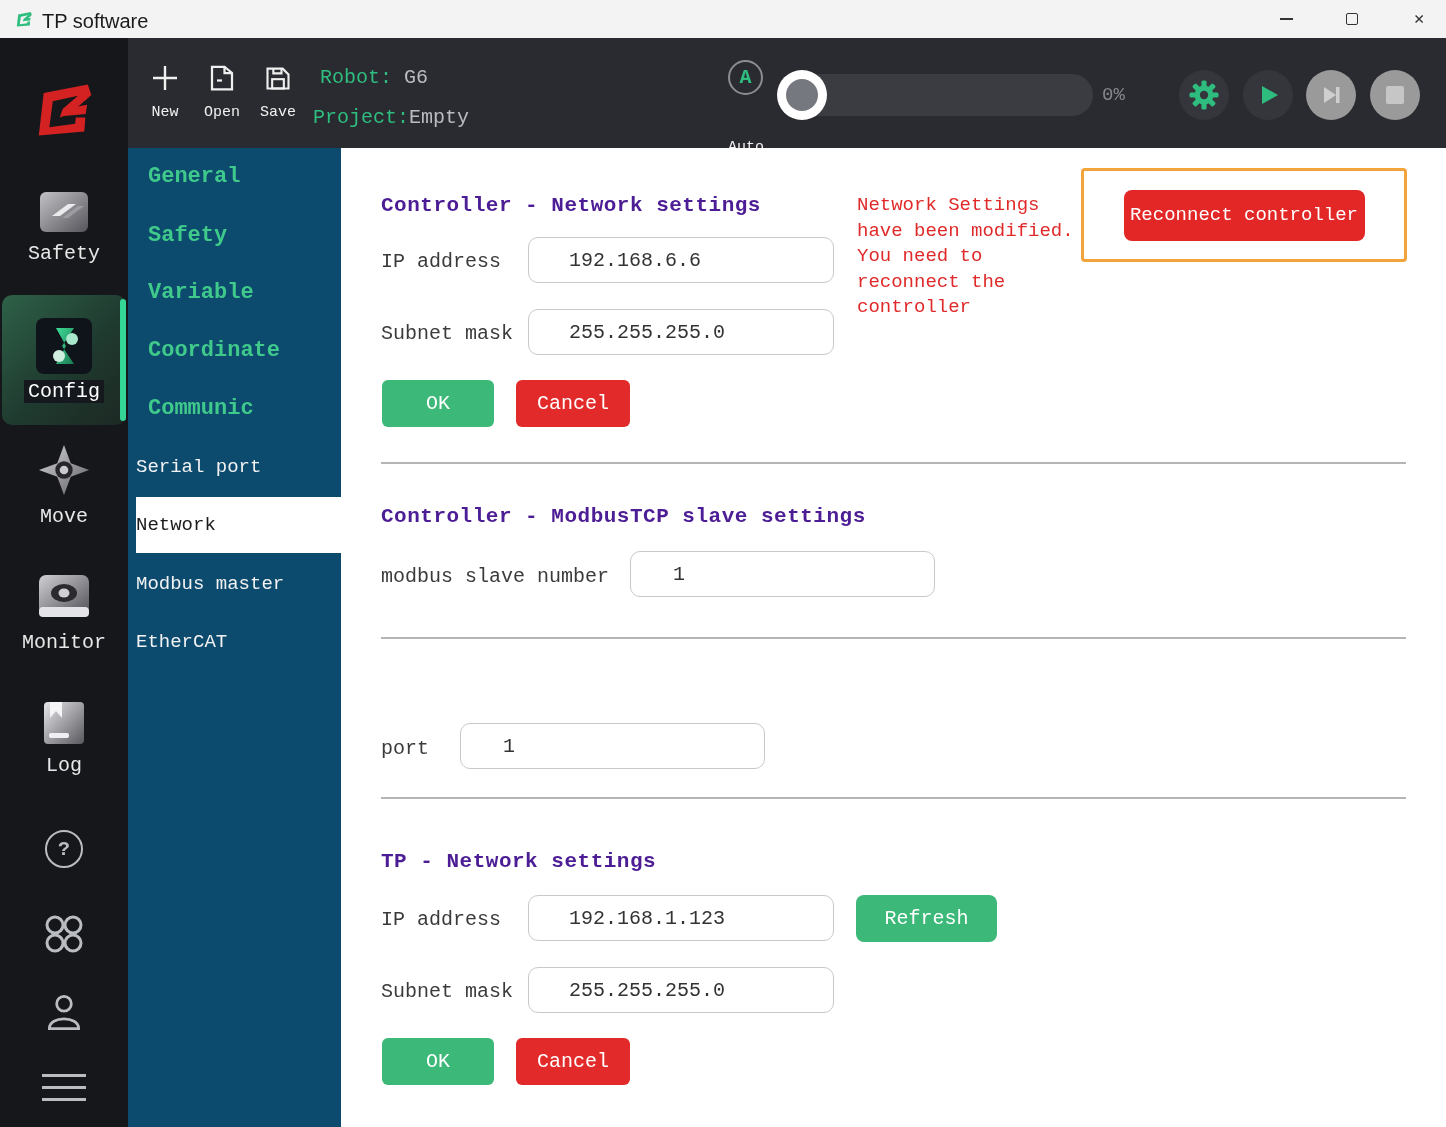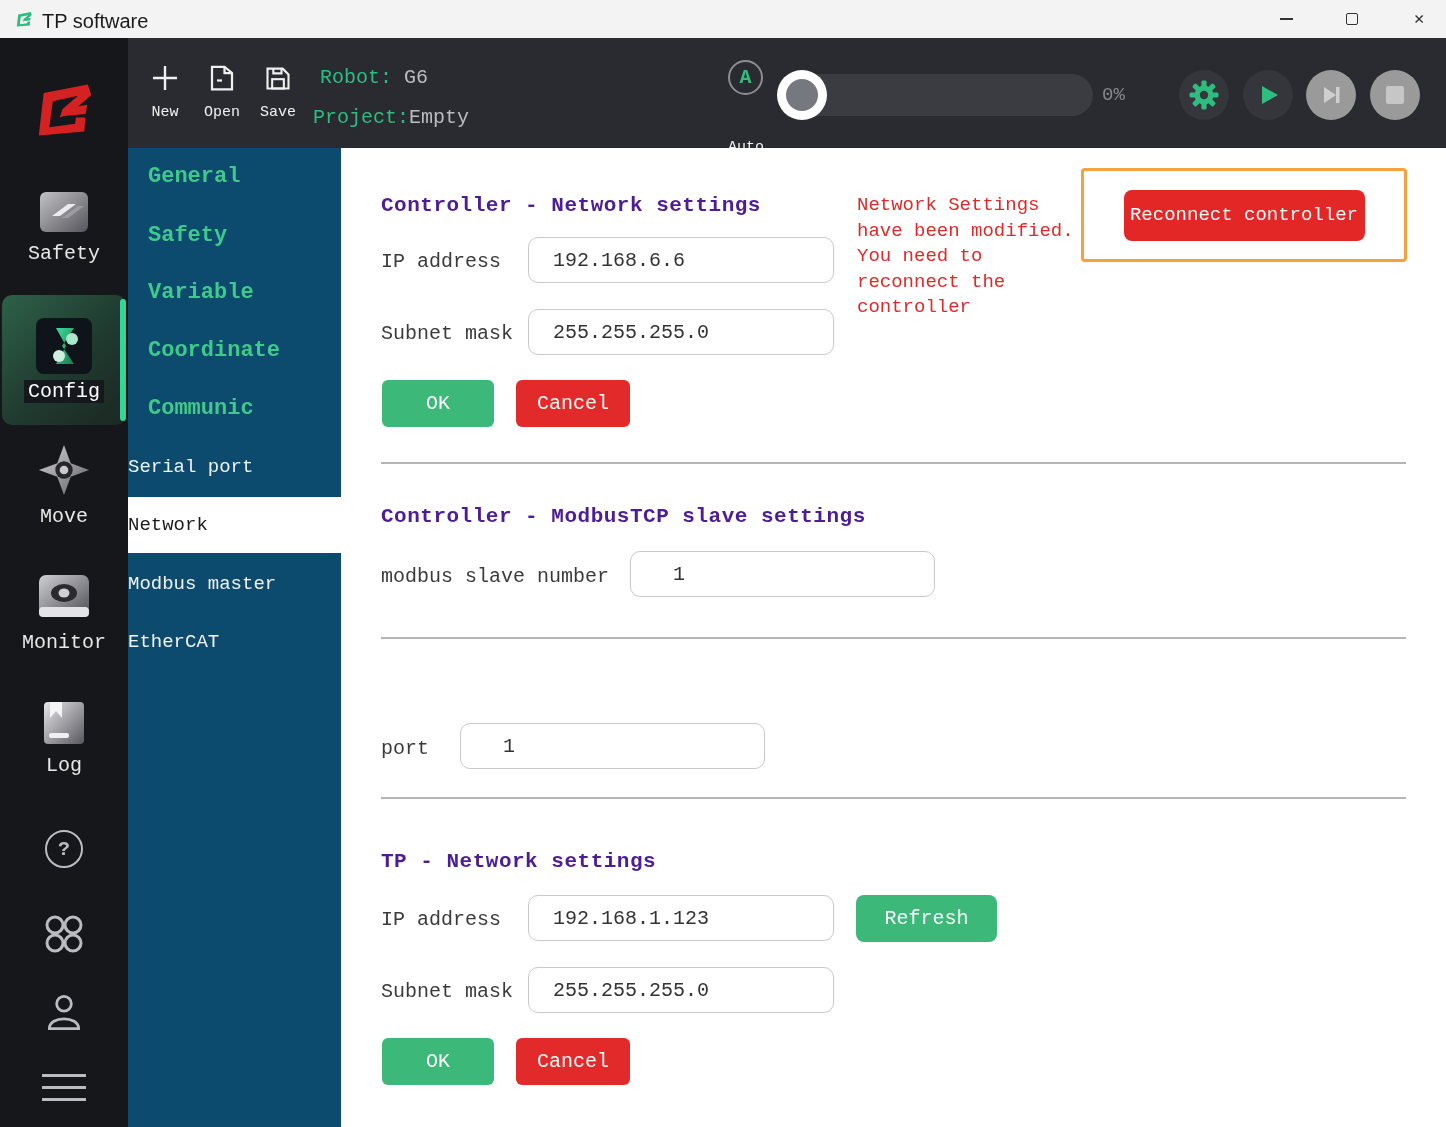--- a/index.html
+++ b/index.html
@@ -49,28 +49,28 @@
   .config-tile .nav-label { font-size:20px; color:#ffffff; background:#15181c; padding:0 4px; margin-top:6px; }
   .util-icon { position:absolute; left:0; width:128px; display:flex; justify-content:center; cursor:pointer; }
   .ui-help { top:792px; } .ui-apps { top:872px; } .ui-user { top:952px; } .ui-menu { top:1036px; }
   .help-circ { width:38px; height:38px; border:2.5px solid #b9bcc1; border-radius:50%; display:flex; align-items:center; justify-content:center; color:#b9bcc1; font-size:20px; font-weight:bold; }
   .menu-lines { display:flex; flex-direction:column; gap:9px; }
   .menu-lines i { display:block; width:44px; height:3px; background:#b9bcc1; }
 
   
   .config-menu { position:absolute; left:128px; top:148px; width:213px; height:979px; background:#0c4a6e; }
   .cm-item { position:absolute; left:0; width:213px; height:34px; line-height:34px; padding-left:20px; font-size:22px; font-weight:bold; color:#3fc98b; cursor:pointer; }
-  .cm-sub { position:absolute; left:0; width:213px; height:34px; line-height:34px; font-size:19px; font-weight:normal; color:#f2f2f2; cursor:pointer; }
+  .cm-sub { position:absolute; left:8px; width:213px; height:34px; line-height:34px; font-size:19px; font-weight:normal; color:#f2f2f2; cursor:pointer; }
   .cm-sub.active { background:#ffffff; color:#1b1b1b; height:56px; line-height:56px; }
 
   
   .main { position:absolute; left:341px; top:148px; width:1105px; height:979px; background:#ffffff; }
   .sec-title { position:absolute; font-size:21px; font-weight:bold; color:#4c1d95; letter-spacing:0.5px; }
   .fld-label { position:absolute; font-size:20px; color:#3b3b3b; }
-  .txt-input { position:absolute; height:46px; border:1.5px solid #c9c9c9; border-radius:10px; font-family:"Liberation Mono","DejaVu Sans Mono",monospace; font-size:20px; color:#333333; padding-left:24px; background:#ffffff; outline:none; }
+  .txt-input { position:absolute; height:46px; border:1.5px solid #c9c9c9; border-radius:10px; font-family:"Liberation Mono","DejaVu Sans Mono",monospace; font-size:20px; color:#333333; padding-left:40px; background:#ffffff; outline:none; }
   .btn { position:absolute; height:47px; border:none; border-radius:6px; color:#ffffff; font-family:"Liberation Mono","DejaVu Sans Mono",monospace; font-size:20px; cursor:pointer; }
   .btn-green { background:#3cb878; } .btn-red { background:#e22a2a; }
   .divider { position:absolute; left:40px; width:1025px; height:0; border-top:2px solid #b5b5b5; }
   .warning { position:absolute; left:516px; top:45px; font-size:19px; line-height:25.5px; color:#e02a2a; }
   .reconnect-wrap { position:absolute; left:740px; top:20px; width:326px; height:94px; border:3px solid #f2a33c; border-radius:4px; display:flex; align-items:center; justify-content:center; }
   .reconnect-btn { width:241px; height:51px; background:#e32626; border:none; border-radius:8px; color:#ffffff; font-family:"Liberation Mono","DejaVu Sans Mono",monospace; font-size:19px; cursor:pointer; }
 
   svg { display:block; }
 </style>
 </head>

